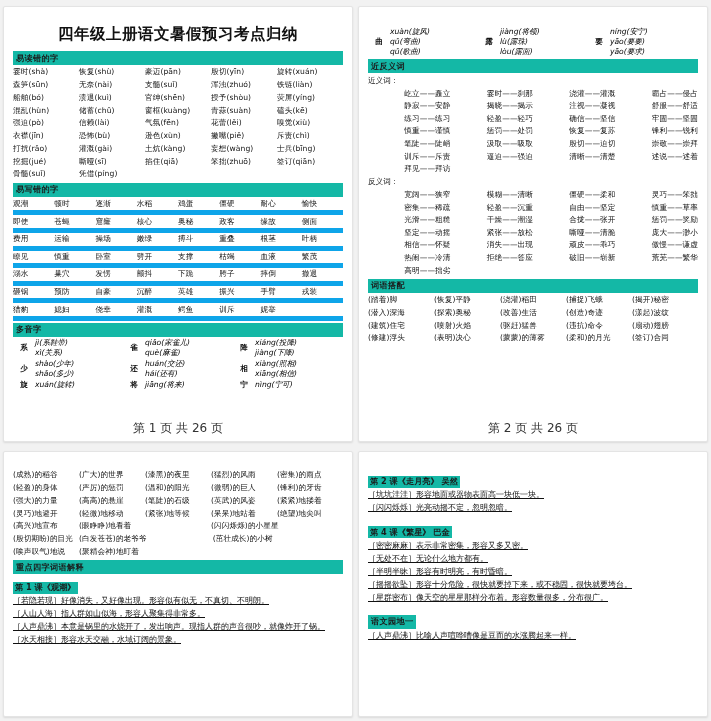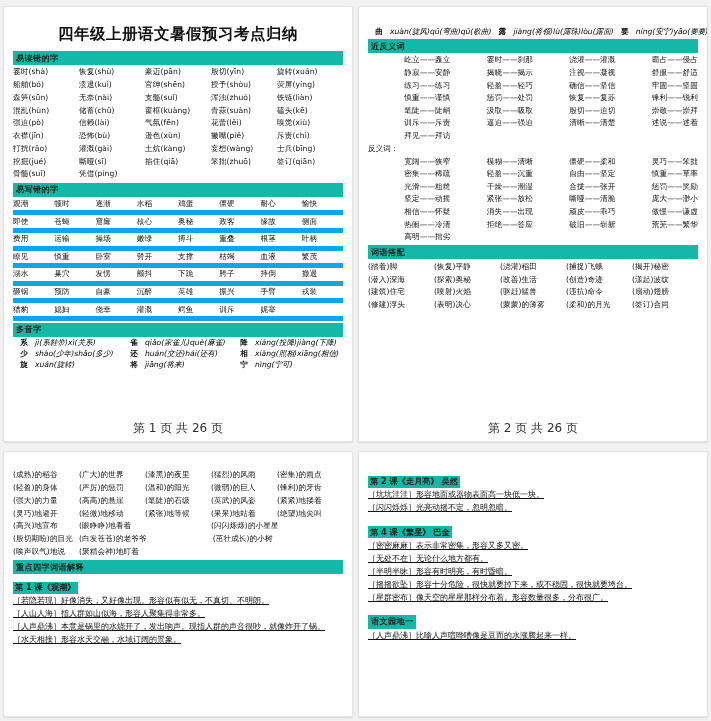--- a/index.html
+++ b/index.html
@@ -80,21 +80,21 @@
   .g8{border-bottom:5px solid #0ea5e9;}
   
   .g4 .cell{flex:0 0 25%;padding:2.3px 0;text-align:right;}
   
   .g5b .cell{flex:0 0 20%;padding:2.4px 0;}
 
   
   .poly-wrap{display:flex;margin-top:1px;}
   .poly{flex:0 0 33.33%;display:flex;align-items:center;font-size:7.6px;}
   .poly-char{flex:0 0 22px;text-align:center;font-weight:700;color:#111;}
-  .poly-readings{display:flex;flex-direction:row;line-height:1.32;}
+  .poly-readings{display:flex;flex-direction:column;line-height:1.32;}
   .poly-readings i{font-style:italic;white-space:nowrap;}
 
   .sub-label{font-size:7.6px;line-height:1.5;color:#111;padding:1px 0;}
 
   .para{
     font-size:8px;
     line-height:1.5;
     color:#111;
     text-align:justify;
     margin:0;
@@ -124,32 +124,32 @@
     <div class="sec-head">易读错的字</div>
 
     <div class="row g5">
       <span class="cell">霎时(shà)</span>
       <span class="cell">恢复(shù)</span>
       <span class="cell">豪迈(pān)</span>
       <span class="cell">殷切(yīn)</span>
       <span class="cell">旋转(xuán)</span>
     </div>
     <div class="row g5">
+      <span class="cell">森笋(sūn)</span>
+      <span class="cell">无奈(nài)</span>
+      <span class="cell">支髓(suǐ)</span>
+      <span class="cell">浑浊(zhuó)</span>
+      <span class="cell">铁链(liàn)</span>
+    </div>
+    <div class="row g5">
       <span class="cell">船舶(bó)</span>
       <span class="cell">溃退(kuì)</span>
       <span class="cell">官绅(shēn)</span>
       <span class="cell">授予(shòu)</span>
       <span class="cell">荧屏(yíng)</span>
-    </div>
-    <div class="row g5">
-      <span class="cell">森笋(sūn)</span>
-      <span class="cell">无奈(nài)</span>
-      <span class="cell">支髓(suǐ)</span>
-      <span class="cell">浑浊(zhuó)</span>
-      <span class="cell">铁链(liàn)</span>
     </div>
     <div class="row g5">
       <span class="cell">混乱(hùn)</span>
       <span class="cell">储蓄(chǔ)</span>
       <span class="cell">窗框(kuàng)</span>
       <span class="cell">青蒜(suàn)</span>
       <span class="cell">磕头(kē)</span>
     </div>
     <div class="row g5">
       <span class="cell">强迫(pò)</span>
@@ -357,20 +357,21 @@
         <span class="poly-char">要</span>
         <span class="poly-readings">
           <i>níng(安宁)</i>
           <i>yāo(要要)</i>
           <i>yāo(要求)</i>
         </span>
       </div>
     </div>
 
     <div class="sec-head">近反义词</div>
+    <div class="sub-label">近义词：</div>
 
     <div class="row g4">
       <span class="cell">屹立——矗立</span>
       <span class="cell">霎时——刹那</span>
       <span class="cell">浇灌——灌溉</span>
       <span class="cell">霸占——侵占</span>
     </div>
     <div class="row g4">
       <span class="cell">静寂——安静</span>
       <span class="cell">揭晓——揭示</span>

